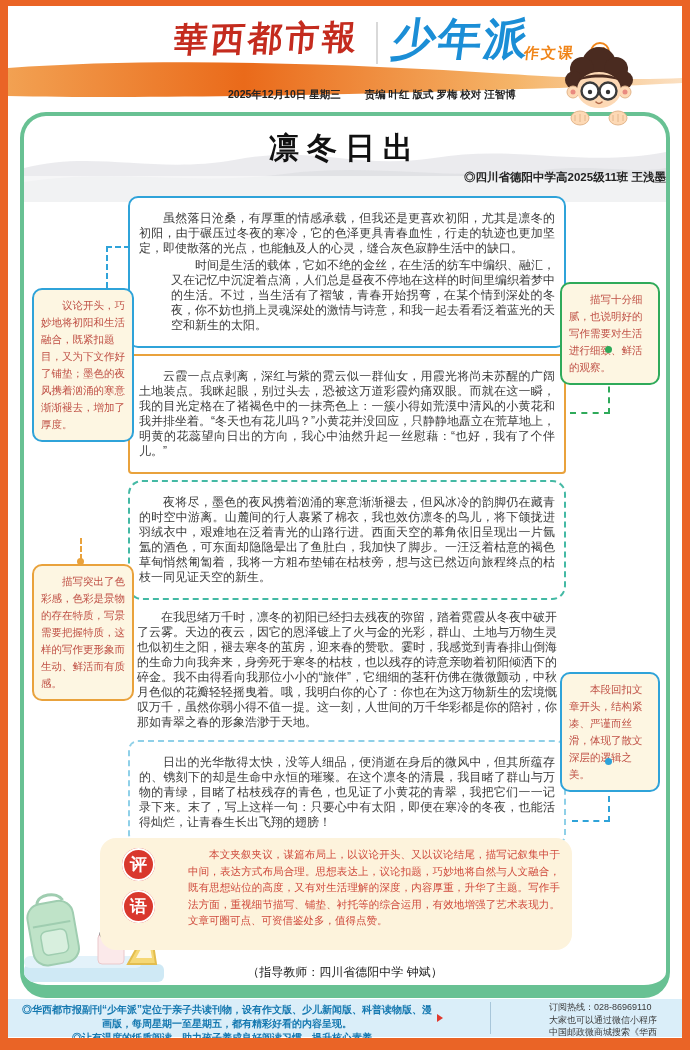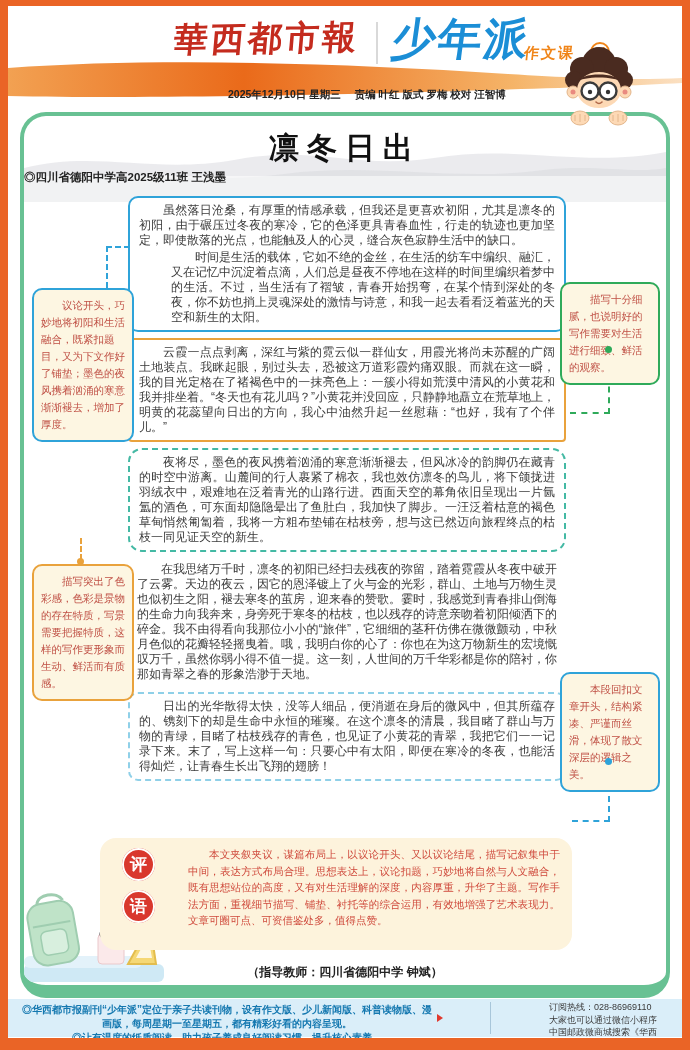--- a/index.html
+++ b/index.html
@@ -28,43 +28,43 @@
   .issue-badge {
     position:absolute; left:582px; top:36px; width:20px; height:20px; border:2px solid #f08519;
     border-radius:50%; color:#f08519; font-size:10px; font-weight:bold; text-align:center;
     line-height:16px; z-index:4; background:#fff;
   }
   .swoosh { position:absolute; left:0; top:50px; width:674px; height:44px; z-index:1; }
   .dateline {
     position:absolute; left:220px; top:82px; z-index:3; font-size:10.5px; color:#222;
     font-weight:bold; white-space:nowrap;
   }
-  .dateline .credits { margin-left:14px; font-weight:bold;text-align:right; }
+  .dateline .credits { margin-left:24px; font-weight:bold;text-align:right; }
   .mascot { position:absolute; left:538px; top:36px; width:106px; height:86px; z-index:8; }
   
   .frame {
     position:absolute; left:12px; top:106px; width:650px; height:886px;
     border:4px solid #68c193; border-bottom-width:13px; border-radius:26px;
     background:#fff; z-index:2; overflow:hidden;
   }
   .mountains { position:absolute; left:0; top:0; width:100%; height:86px; z-index:0; }
   .article-title {
     position:absolute; top:12px; left:0; width:100%; text-align:center; z-index:1;
     font-family:"Liberation Serif", serif; font-weight:900; font-size:30px;
     letter-spacing:8px; color:#111;
   }
   .article-byline {
-    position:absolute; top:54px; left:0; width:100%; text-align:left; z-index:1;
+    position:absolute; top:54px; left:0; width:100%; text-align:right; z-index:1;
     font-size:11.5px; color:#222; font-weight:bold;
   }
   .center-col {
     position:absolute; left:104px; top:80px; width:438px; z-index:2;
     display:flex; flex-direction:column; gap:6px;
   }
-  .tbox { padding:5px 9px; background:#fff; }
+  .tbox { padding:13px 9px; background:#fff; }
   .tbox p {
     font-size:12px; line-height:15px; color:#3b3b3b; text-align:justify;
     text-indent:2em; word-break:break-all;
   }
   .tbox p + p { margin-top:2px;margin-left:32px; }
   .b-blue-solid   { border:2px solid #2fa3d9; border-radius:10px; }
   .b-teal-dashed  { border:2px dashed #44b9a4; border-radius:14px; }
   .b-orange-solid { border:2px solid #e9a23c; border-radius:4px; }
   .b-none         { border:none; padding:4px 9px; }
   .b-blue-dashed  { border:2px dashed #8fd0e8; border-radius:10px; }
@@ -90,21 +90,21 @@
     width:33px; height:33px; border-radius:50%; background:#d9382e; color:#fff;
     font-size:17px; font-weight:bold; text-align:center; line-height:33px;
     box-shadow:0 0 0 2px #fff inset;
   }
   .comment-text {
     font-size:10.5px; line-height:16.5px; color:#cf4a3c; text-align:justify;
     text-indent:2em; word-break:break-all; font-family:"Liberation Serif", serif;
   }
   .teacher-line {
     position:absolute; top:848px; left:0; width:100%; text-align:center; z-index:4;
-    font-size:12px; color:#222; font-weight:bold;
+    font-size:12px; color:#222; font-weight:normal;
   }
   .stationery { position:absolute; left:0; top:756px; width:140px; height:116px; z-index:3; }
   
   .footer {
     position:absolute; left:0; top:993px; width:674px; height:38px;
     background:#daeef9; display:flex; z-index:5;gap:48px;
   }
   .footer-left {
     width:434px; padding:4px 10px 2px 14px; color:#1478b0; font-weight:bold;
     font-size:10px; line-height:14px; text-align:center;

